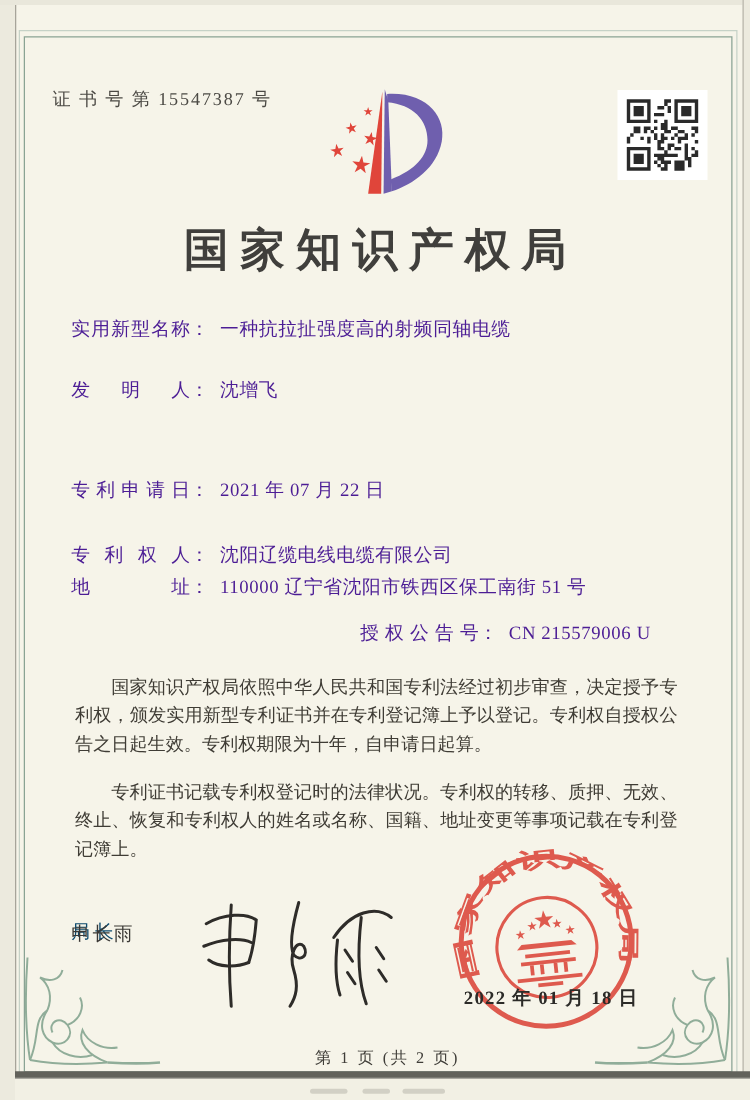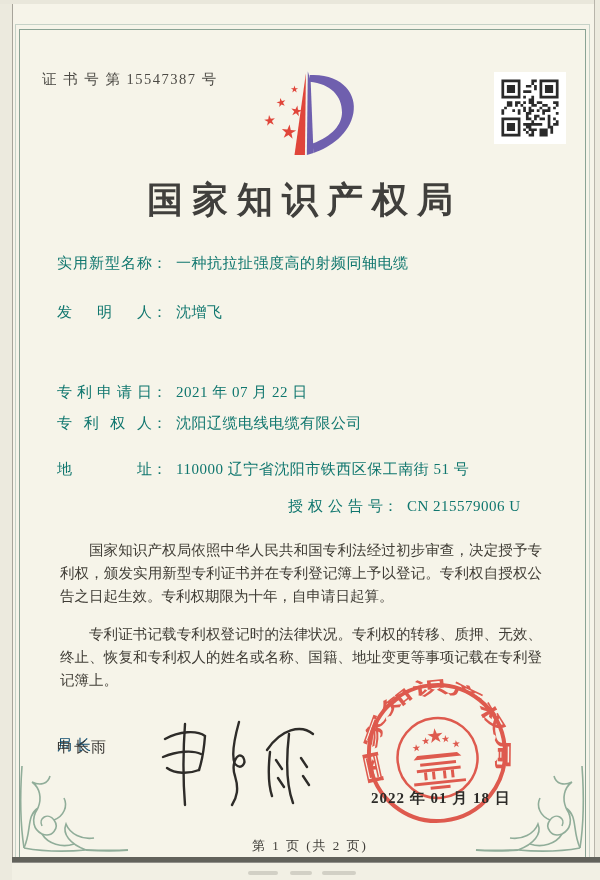--- a/index.html
+++ b/index.html
@@ -16,21 +16,21 @@
   .bottom-band{position:absolute;left:12px;right:0;top:857px;height:5px;background:#62625b;box-shadow:0 1.5px 0 #91908a;}
   .below-strip{position:absolute;left:12px;right:0;top:863px;height:17px;background:#f2f0e4;}
   .ghost-mark{position:absolute;top:871px;height:4px;background:#b9b6ac;opacity:.55;border-radius:2px;filter:blur(.6px);}
   
   .certno{position:absolute;left:42px;top:70px;font-size:14.5px;letter-spacing:1.5px;color:#4c4a45;}
   .logo{position:absolute;left:247px;top:66px;width:114px;height:98px;}
   .qr{position:absolute;left:494px;top:72px;width:68px;height:68px;background:#fff;padding:2px;}
   .title{position:absolute;left:0;right:0;top:176px;text-align:center;font-size:36px;font-weight:600;
          letter-spacing:9px;text-indent:9px;color:#403f3c;}
   
-  .frow{position:absolute;left:57px;font-size:15px;color:#0f766e;white-space:nowrap;}
+  .frow{position:absolute;left:57px;font-size:15px;color:#4c1d95;white-space:nowrap;}
   .flabel{display:inline-block;width:95px;text-align:justify;text-align-last:justify;}
   .fcolon{display:inline-block;margin-right:9px;}
   .fval{letter-spacing:.5px;}
   
   .paras{position:absolute;left:45px;width:512px;top:524px;font-size:14.5px;line-height:23px;
          color:#3f3c35;text-align:justify;}
   .paras p{margin:15px;text-indent:2em;}
   
   .officer-title{position:absolute;left:57px;top:736px;font-size:15px;letter-spacing:4px;color:#0c4a6e;}
   .officer-name{position:absolute;left:57px;top:738px;font-size:15px;letter-spacing:2px;color:#3a3835;}
@@ -88,21 +88,21 @@
 
   <div class="frow" style="top:254px">
     <span class="flabel">实用新型名称</span><span class="fcolon">：</span><span class="fval">一种抗拉扯强度高的射频同轴电缆</span>
   </div>
   <div class="frow" style="top:303px">
     <span class="flabel">发明人</span><span class="fcolon">：</span><span class="fval">沈增飞</span>
   </div>
   <div class="frow" style="top:383px">
     <span class="flabel">专利申请日</span><span class="fcolon">：</span><span class="fval">2021 年 07 月 22 日</span>
   </div>
-  <div class="frow" style="top:414px">
+  <div class="frow" style="top:435px">
     <span class="flabel">专利权人</span><span class="fcolon">：</span><span class="fval">沈阳辽缆电线电缆有限公司</span>
   </div>
   <div class="frow" style="top:460px">
     <span class="flabel">地址</span><span class="fcolon">：</span><span class="fval">110000 辽宁省沈阳市铁西区保工南街 51 号</span>
   </div>
   <div class="frow" style="top:497px;left:288px">
     <span class="flabel">授权公告号</span><span class="fcolon">：</span><span class="fval">CN 215579006 U</span>
   </div>
 
   <div class="paras">

